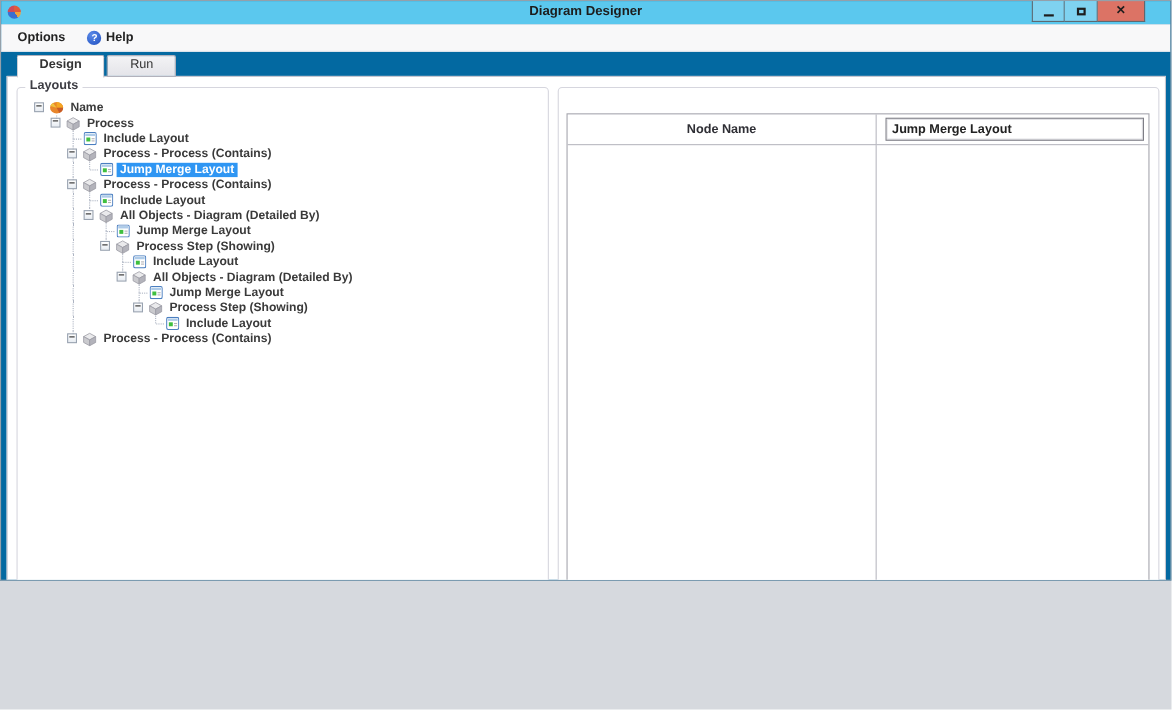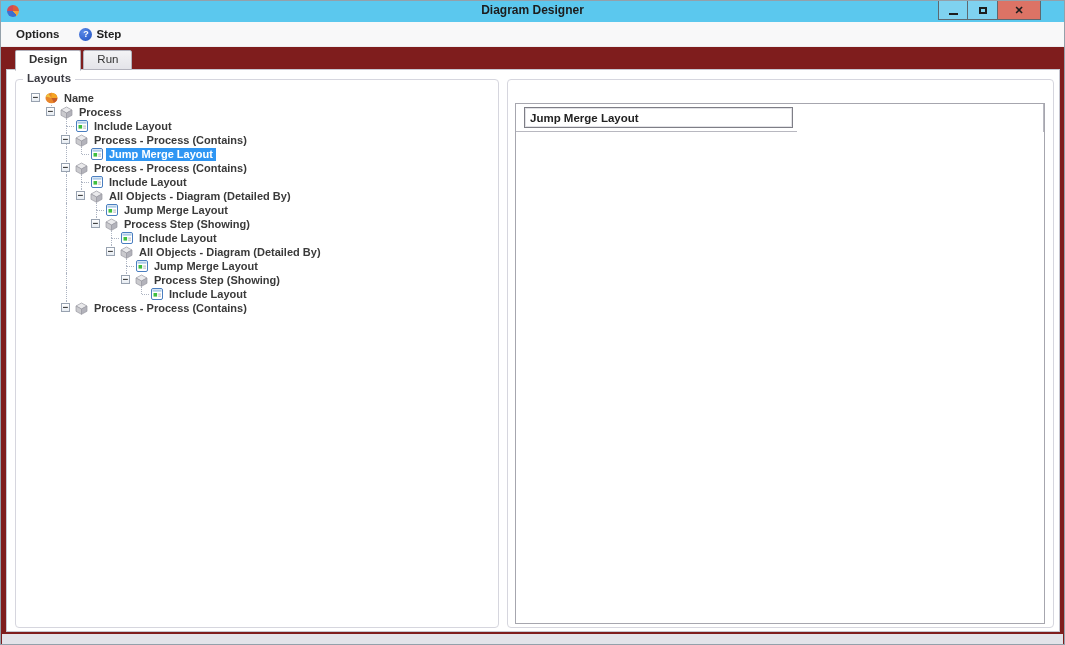--- a/index.html
+++ b/index.html
@@ -1,16 +1,16 @@
 <!DOCTYPE html>
 <html style="--titlebar: #5bc8ee; --closebtn: #dc7365; --selection: #2f96f3;"><head>
 <meta charset="utf-8">
 <style>
   html,body{margin:0;padding:0;background:#d6d9de;font-family:"Liberation Sans",sans-serif;}
-  .window{position:relative;width:1065px;height:645px;box-sizing:border-box;background:#7f1d1d;
+  .window{position:relative;width:1065px;height:528px;box-sizing:border-box;background:#0369a1;
           border:1px solid #94a0aa;overflow:hidden;}
   
   .titlebar{position:absolute;left:0;top:0;right:0;height:21px;background:var(--titlebar,#5bc8ee);}
   .app-icon{position:absolute;left:6px;top:4px;width:12px;height:12px;border-radius:50%;
             background:conic-gradient(#e05a3c 0 25%,#f0a23c 25% 40%,#3c6fd0 40% 75%,#d04a58 75% 100%);}
   .win-title{position:absolute;left:0;right:0;top:2px;text-align:center;font-size:12px;font-weight:600;color:#1c1c1c;}
   .win-btns{position:absolute;right:23px;top:0;display:flex;}
   .win-btn{box-sizing:border-box;height:19px;border:1px solid #5d6870;border-top:none;
            display:flex;align-items:center;justify-content:center;}
   .btn-min,.btn-max{width:30px;background:#7fd2f0;}
@@ -21,21 +21,21 @@
   .glyph-close{font-size:11px;font-weight:700;color:#1d1d1d;line-height:17px;}
   
   .menubar{position:absolute;left:0;top:21px;right:0;height:24px;background:#f8f8f9;
            border-bottom:1px solid #ededf0;display:flex;align-items:center;padding-left:15px;gap:20px;}
   .menu-item{font-size:11.5px;font-weight:600;color:#222;display:flex;align-items:center;gap:4px;cursor:default;}
   .help-icon{width:13px;height:13px;border-radius:50%;color:#fff;font-size:9px;font-weight:700;
              background:radial-gradient(circle at 35% 30%,#5b8ae8,#1e4fc0);
              display:flex;align-items:center;justify-content:center;}
   
   .tabstrip{position:absolute;left:14px;top:49px;display:flex;z-index:3;}
-  .tab{box-sizing:border-box;height:20px;padding:2px 13px 0;font-size:11.5px;color:#333;
+  .tab{box-sizing:border-box;height:20px;padding:2px 20px 0;font-size:11.5px;color:#333;
        border:1px solid #b2b2bc;border-radius:2px 2px 0 0;background:linear-gradient(#f3f3f5,#e4e4e9);margin-right:2px;}
   .tab.active{background:#fff;border-bottom:1px solid #fff;font-weight:600;height:21px;}
   
   .tabpage{position:absolute;left:5px;top:68px;width:1054px;height:563px;box-sizing:border-box;
            background:#fff;border:1px solid #c6c6d0;}
   .bottomstrip{position:absolute;left:1px;right:1px;top:633px;height:10px;background:#e3e3e9;}
   
   .groupbox{position:absolute;box-sizing:border-box;border:1px solid #d6d6de;border-radius:4px;background:#fff;}
   .gb-layouts{left:8px;top:9px;width:484px;height:549px;}
   .gb-options{left:500px;top:9px;width:547px;height:549px;}
@@ -91,21 +91,21 @@
         </div>
     </div>
   </div>
 
   <div class="menubar">
     <span class="menu-item">
         <span>Options</span>
       </span>
     <span class="menu-item">
       <span class="help-icon">?</span>
-      <span>Step</span>
+      <span>Help</span>
     </span>
   </div>
 
   <div class="tabstrip">
     <div class="tab active">Design</div>
     <div class="tab">Run</div>
   </div>
 
   <div class="tabpage">
 
@@ -430,20 +430,21 @@
                 <polygon points="12,4 6.5,7 6.5,12.3 12,9.3" fill="#b3b3bb" stroke="#9a9aa2" stroke-width="0.7"></polygon>
               </svg>
             </span>
             <span class="tlabel">Process - Process (Contains)</span>
           </div>
         </div>
     </div>
 
     <div class="groupbox gb-options">
       <div class="opt-table">
+        <div class="ot-hleft">Node Name</div>
         <div class="ot-hright">
           <input class="node-input" type="text" value="Jump Merge Layout" style="">
         </div>
         <div class="ot-bleft"></div>
         <div class="ot-bright"></div>
       </div>
     </div>
 
   </div>
 

